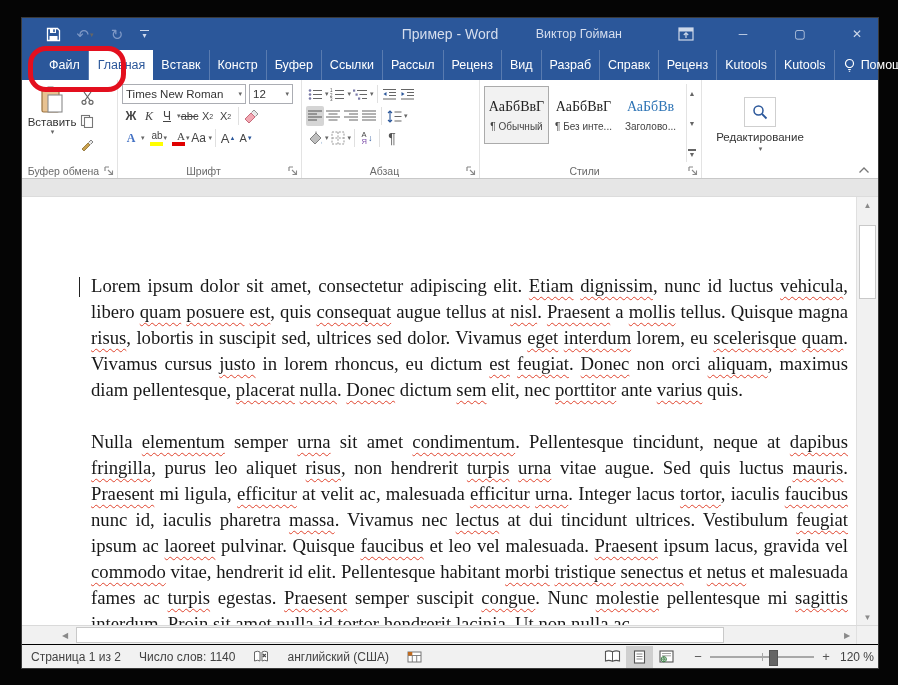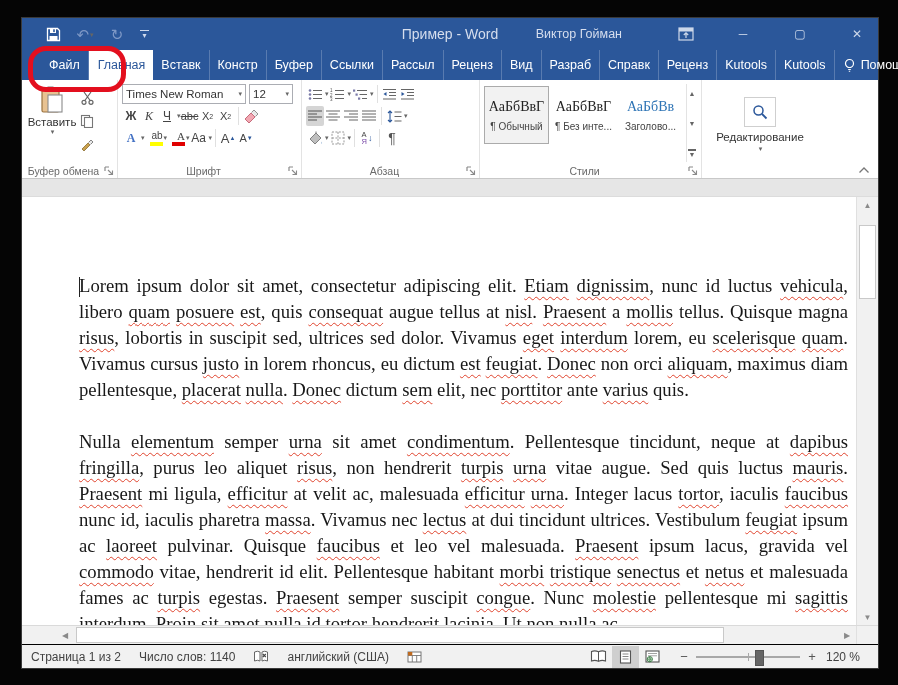--- a/index.html
+++ b/index.html
@@ -81,21 +81,21 @@
 
   
   .g-edit{width:116px;display:flex;flex-direction:column;align-items:center;padding-top:17px;}
   .search-box{width:30px;height:28px;border:1px solid #cfcfcf;display:flex;align-items:center;justify-content:center;background:#fff;}
   .edit-label{font-size:11.5px;color:#333;margin-top:4px;}
 
   
   .doc-strip{height:17px;background:#e6e6e6;border-bottom:1px solid #dcdcdc;flex:0 0 auto;}
   .doc-wrap{flex:1 1 auto;display:flex;overflow:hidden;background:#e6e6e6;}
   .page{flex:1;background:#fff;padding:76px 8px 0 57px;overflow:hidden;position:relative;}
-  .page p{margin:0 0 26px 0;font-family:"Liberation Serif",serif;font-size:18.7px;line-height:26px;color:#181818;text-align:justify;}
+  .page p{margin:0 0 26px 12px;font-family:"Liberation Serif",serif;font-size:18.7px;line-height:26px;color:#181818;text-align:justify;}
   .sp{text-decoration-line:underline;text-decoration-style:wavy;text-decoration-color:#e0442e;text-decoration-thickness:1px;text-underline-offset:4px;}
   .cursor-bar{position:absolute;left:57px;top:80px;width:1.4px;height:20px;background:#222;}
 
   
   .vscroll{width:21px;background:#f1f1f1;border-left:1px solid #e0e0e0;display:flex;flex-direction:column;flex:0 0 auto;}
   .vbtn{height:16px;display:flex;align-items:center;justify-content:center;font-size:8px;color:#8a8a8a;}
   .vtrack{flex:1;position:relative;}
   .vthumb{position:absolute;left:2px;right:2px;top:0;height:72px;background:#fff;border:1px solid #c9c9c9;}
 
   
@@ -110,21 +110,21 @@
   .statusbar{height:23px;background:#f1f1f1;border-top:1px solid #000000;display:flex;align-items:center;font-size:12px;color:#424242;flex:0 0 auto;}
   .sb-item{padding:0 9px;display:flex;align-items:center;gap:4px;white-space:nowrap;}
   .sb-right{margin-left:auto;display:flex;align-items:center;}
   .viewbtn{width:27px;height:22px;display:flex;align-items:center;justify-content:center;color:#555;}
   .viewbtn.sel{background:#cfcfcf;}
   .zoomctl{display:flex;align-items:center;margin:0 6px 0 10px;}
   .zminus,.zplus{width:16px;text-align:center;color:#555;font-size:13px;}
   .ztrack{width:104px;height:2px;background:#a8a8a8;position:relative;margin:0 4px;}
   .ztick{position:absolute;left:50%;top:-3px;width:1px;height:8px;background:#a8a8a8;}
   .zthumb{position:absolute;left:57%;top:-6px;width:7px;height:14px;background:#666;border:1px solid #555;}
-  .zoom-label{padding-right:18px;color:#424242;}
+  .zoom-label{padding-right:4px;color:#424242;}
   svg{display:block;}
 </style>
 </head>
 <body>
 
 <div class="window">
 
   <div class="titlebar">
     <div class="qat">
       <span class="qbtn">

